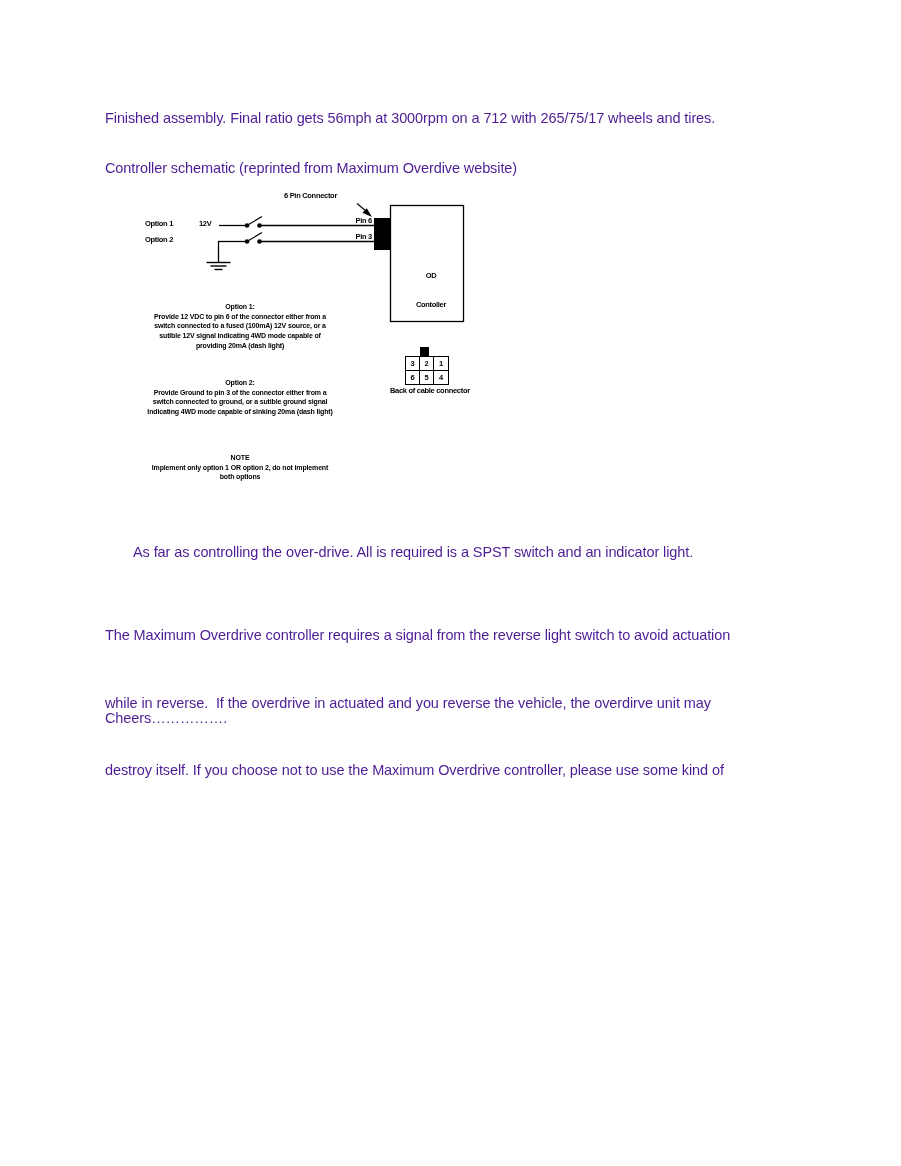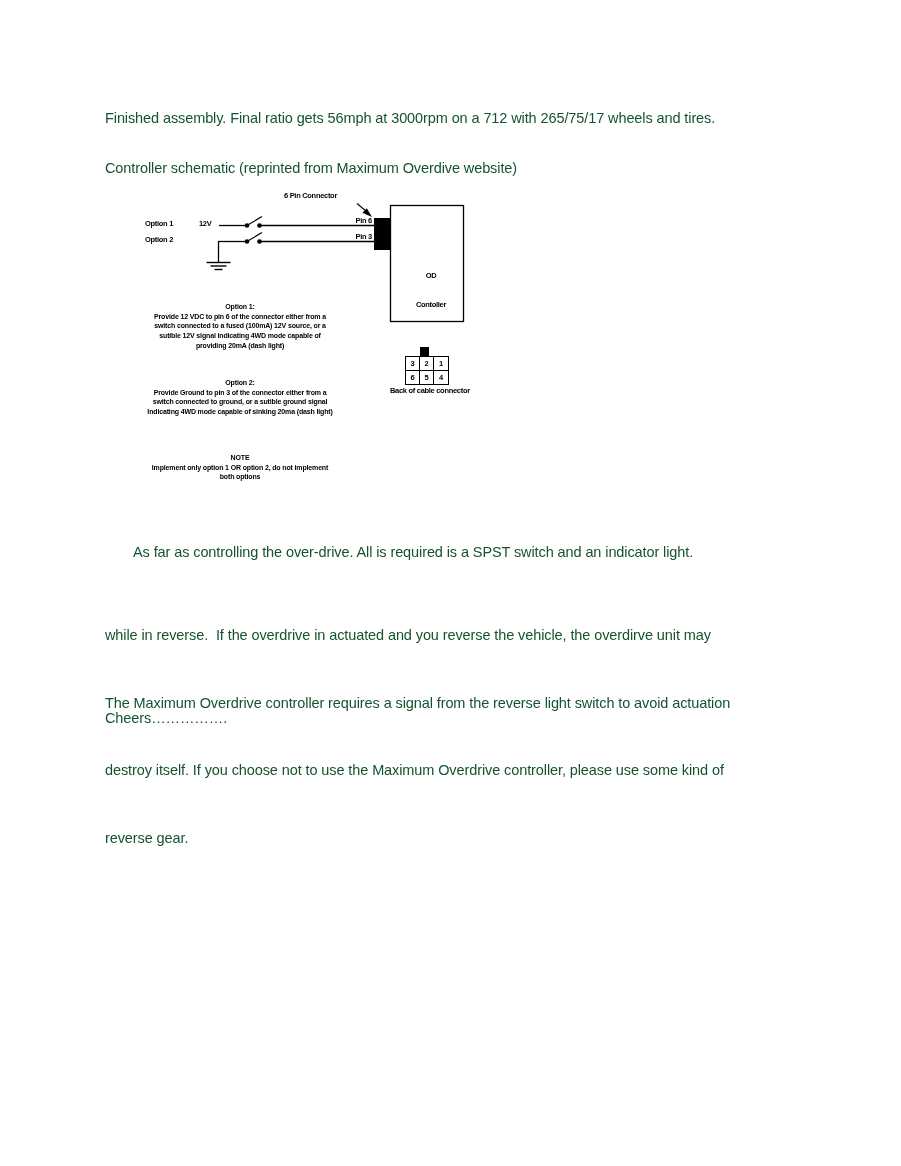--- a/index.html
+++ b/index.html
@@ -2,21 +2,21 @@
 <html><head>
 <meta charset="utf-8">
 <style>
   html,body{margin:0;padding:0;}
   body{
     width:901px;height:1166px;position:relative;background:#ffffff;
     font-family:"Liberation Sans",sans-serif;overflow:hidden;
   }
   .bodytext{
     position:absolute;left:105px;
-    font-size:14.5px;line-height:22.5px;color:#14532d;
+    font-size:14.5px;line-height:22.5px;color:#4c1d95;
     letter-spacing:-0.1px;white-space:pre;
   }
   .bodytext div{white-space:pre;}
   .sch{
     position:absolute;font-family:"Liberation Sans",sans-serif;
     font-weight:bold;color:#000;white-space:pre;
   }
   .sch-label{font-size:7.5px;letter-spacing:-0.3px;line-height:8px;}
   .sch-block{
     font-size:7px;line-height:9.7px;text-align:center;
@@ -40,24 +40,23 @@
   .pin-cell:nth-child(n+4){border-bottom:none;}
   .pin-key{position:absolute;left:420px;top:347px;width:9px;height:10px;background:#000;}
 </style>
 </head>
 <body>
 
 <div class="bodytext" style="top:107px;">Finished assembly. Final ratio gets 56mph at 3000rpm on a 712 with 265/75/17 wheels and tires.</div>
 <div class="bodytext" style="top:145px;margin-top:12px;">Controller schematic (reprinted from Maximum Overdive website)</div>
 <div class="bodytext" style="top:541px;margin-left:28px;">As far as controlling the over-drive. All is required is a SPST switch and an indicator light.</div>
 <div class="bodytext" style="top:579px;">
+  <div>The Maximum Overdrive controller requires a signal from the reverse light switch to avoid actuation</div>
   <div>while in reverse.  If the overdrive in actuated and you reverse the vehicle, the overdirve unit may</div>
-  <div>The Maximum Overdrive controller requires a signal from the reverse light switch to avoid actuation</div>
   <div>destroy itself. If you choose not to use the Maximum Overdrive controller, please use some kind of</div>
-  <div>reverse gear.</div>
 </div>
 <div class="bodytext" style="top:707px;">Cheers…………….</div>
 
 <svg class="wiring" width="901" height="1166" viewBox="0 0 901 1166">
 
   <rect x="390.5" y="205.5" width="73" height="116" fill="#ffffff" stroke="#000000" stroke-width="1.3"></rect>
 
   <rect x="374" y="218" width="17" height="32" fill="#000000"></rect>
 
   <g>

